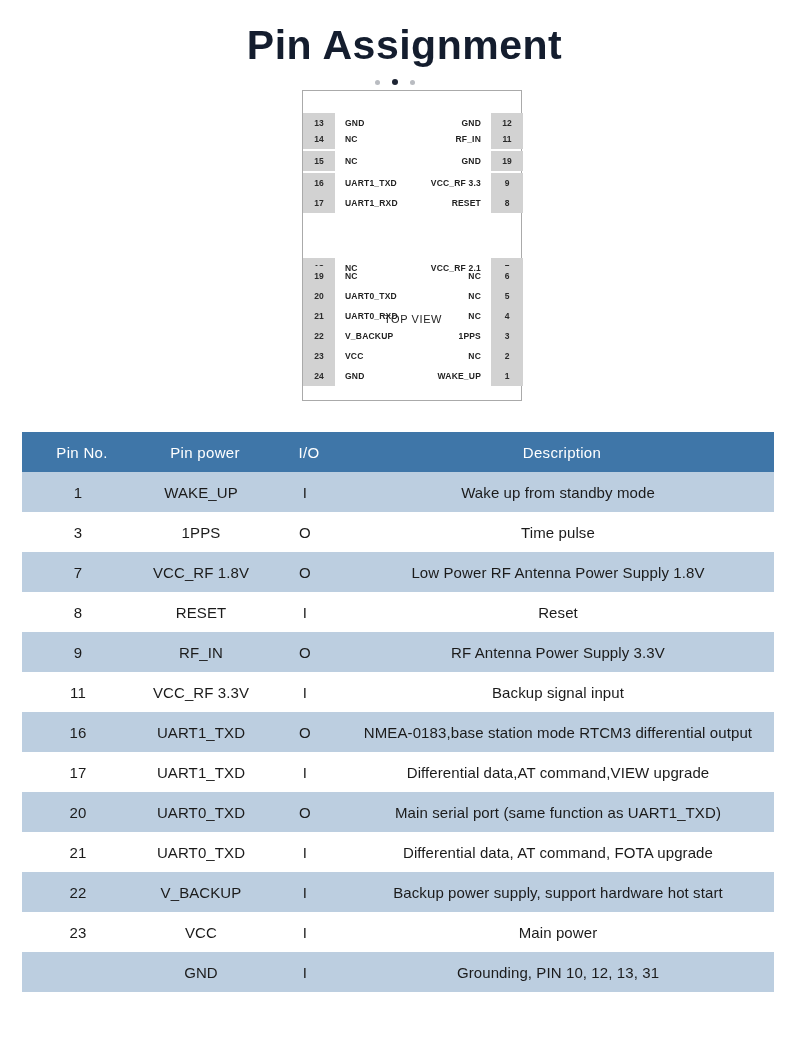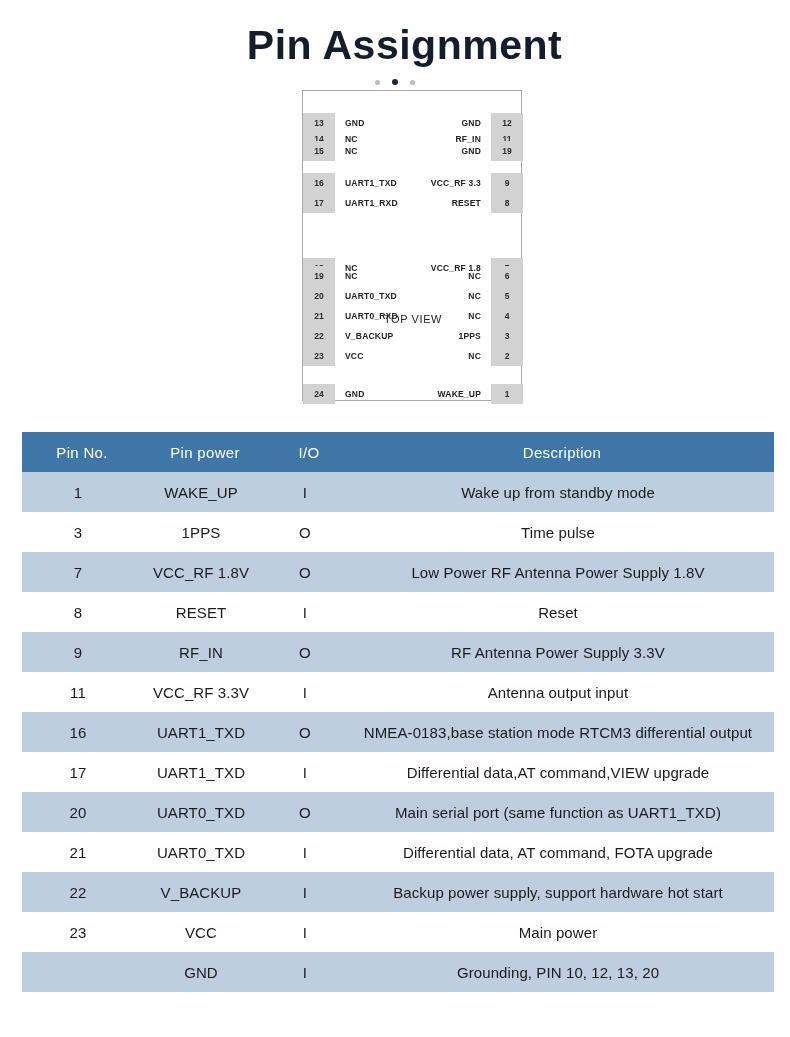--- a/index.html
+++ b/index.html
@@ -136,42 +136,42 @@
           <div class="lbl-l">GND</div>
           <div class="lbl-r">GND</div>
           <div class="pad">12</div>
         </div>
         <div class="pinrow" style="top: 38px;">
           <div class="pad">14</div>
           <div class="lbl-l">NC</div>
           <div class="lbl-r">RF_IN</div>
           <div class="pad">11</div>
         </div>
-        <div class="pinrow" style="top: 50px; text-align: right;">
+        <div class="pinrow" style="top: 60px; text-align: right;">
           <div class="pad">15</div>
           <div class="lbl-l">NC</div>
           <div class="lbl-r">GND</div>
           <div class="pad">19</div>
         </div>
         <div class="pinrow" style="top: 82px;">
           <div class="pad">16</div>
           <div class="lbl-l">UART1_TXD</div>
           <div class="lbl-r">VCC_RF 3.3</div>
           <div class="pad">9</div>
         </div>
         <div class="pinrow" style="top: 102px;">
           <div class="pad">17</div>
           <div class="lbl-l">UART1_RXD</div>
           <div class="lbl-r">RESET</div>
           <div class="pad">8</div>
         </div>
         <div class="pinrow" style="top: 155px; margin-top: 12px;">
           <div class="pad">18</div>
           <div class="lbl-l">NC</div>
-          <div class="lbl-r">VCC_RF 1.8</div>
+          <div class="lbl-r">VCC_RF 2.1</div>
           <div class="pad">7</div>
         </div>
         <div class="pinrow" style="top: 175px;">
           <div class="pad">19</div>
           <div class="lbl-l">NC</div>
           <div class="lbl-r">NC</div>
           <div class="pad">6</div>
         </div>
         <div class="pinrow" style="top: 195px;">
           <div class="pad">20</div>
@@ -190,21 +190,21 @@
           <div class="lbl-l">V_BACKUP</div>
           <div class="lbl-r">1PPS</div>
           <div class="pad">3</div>
         </div>
         <div class="pinrow" style="top: 255px;">
           <div class="pad">23</div>
           <div class="lbl-l">VCC</div>
           <div class="lbl-r">NC</div>
           <div class="pad">2</div>
         </div>
-        <div class="pinrow" style="top: 275px; margin-top: 18px;">
+        <div class="pinrow" style="top: 275px;">
           <div class="pad">24</div>
           <div class="lbl-l">GND</div>
           <div class="lbl-r">WAKE_UP</div>
           <div class="pad">1</div>
         </div>
       </div>
     <div class="topview" style="top:222px;">TOP VIEW</div>
   </div>
 
   <table class="table">
@@ -250,21 +250,21 @@
         <tr class="alt">
           <td>9</td>
           <td>RF_IN</td>
           <td>O</td>
           <td>RF Antenna Power Supply 3.3V</td>
         </tr>
         <tr class="plain">
           <td>11</td>
           <td>VCC_RF 3.3V</td>
           <td>I</td>
-          <td>Antenna output input</td>
+          <td>Backup signal input</td>
         </tr>
         <tr class="alt">
           <td>16</td>
           <td>UART1_TXD</td>
           <td>O</td>
           <td>NMEA-0183,base station mode RTCM3 differential output</td>
         </tr>
         <tr class="plain">
           <td>17</td>
           <td>UART1_TXD</td>
@@ -292,18 +292,18 @@
         <tr class="plain">
           <td>23</td>
           <td>VCC</td>
           <td>I</td>
           <td>Main power</td>
         </tr>
         <tr class="alt">
           <td></td>
           <td>GND</td>
           <td>I</td>
-          <td>Grounding,  PIN 10,  12,  13,  20</td>
+          <td>Grounding,  PIN 10,  12,  13,  31</td>
         </tr>
       </tbody>
   </table>
 
 </div>
 
 </body></html>

